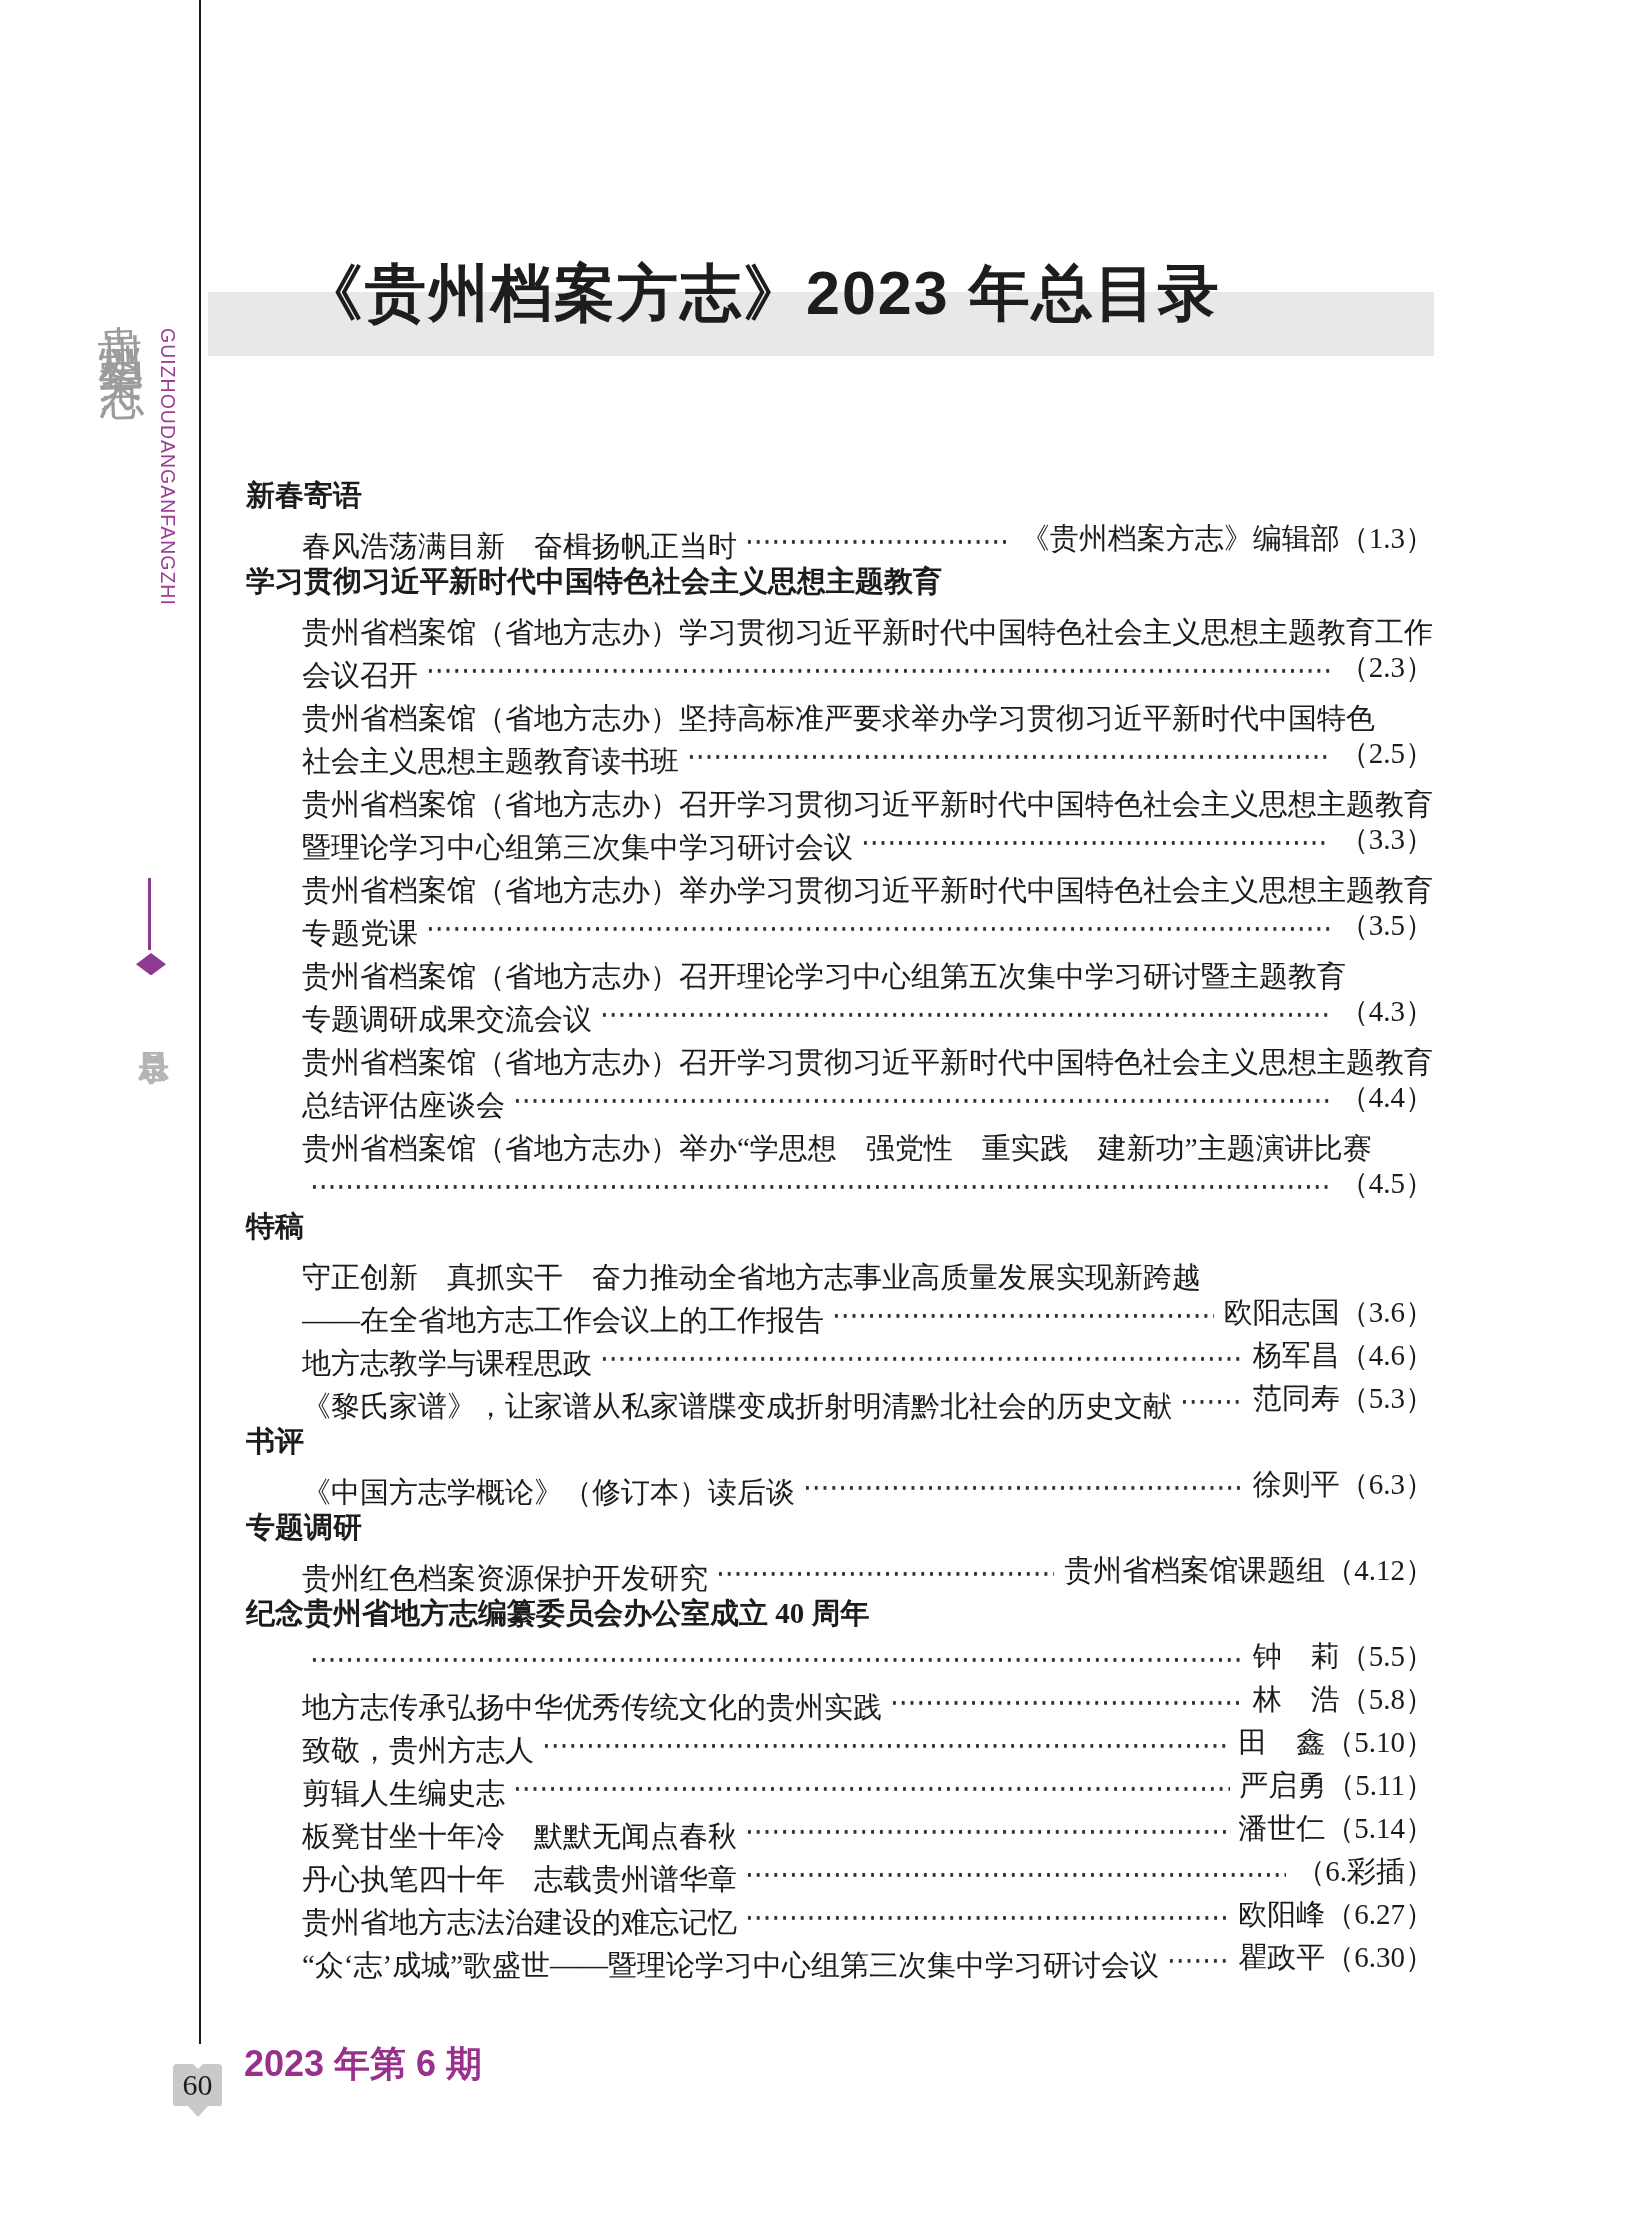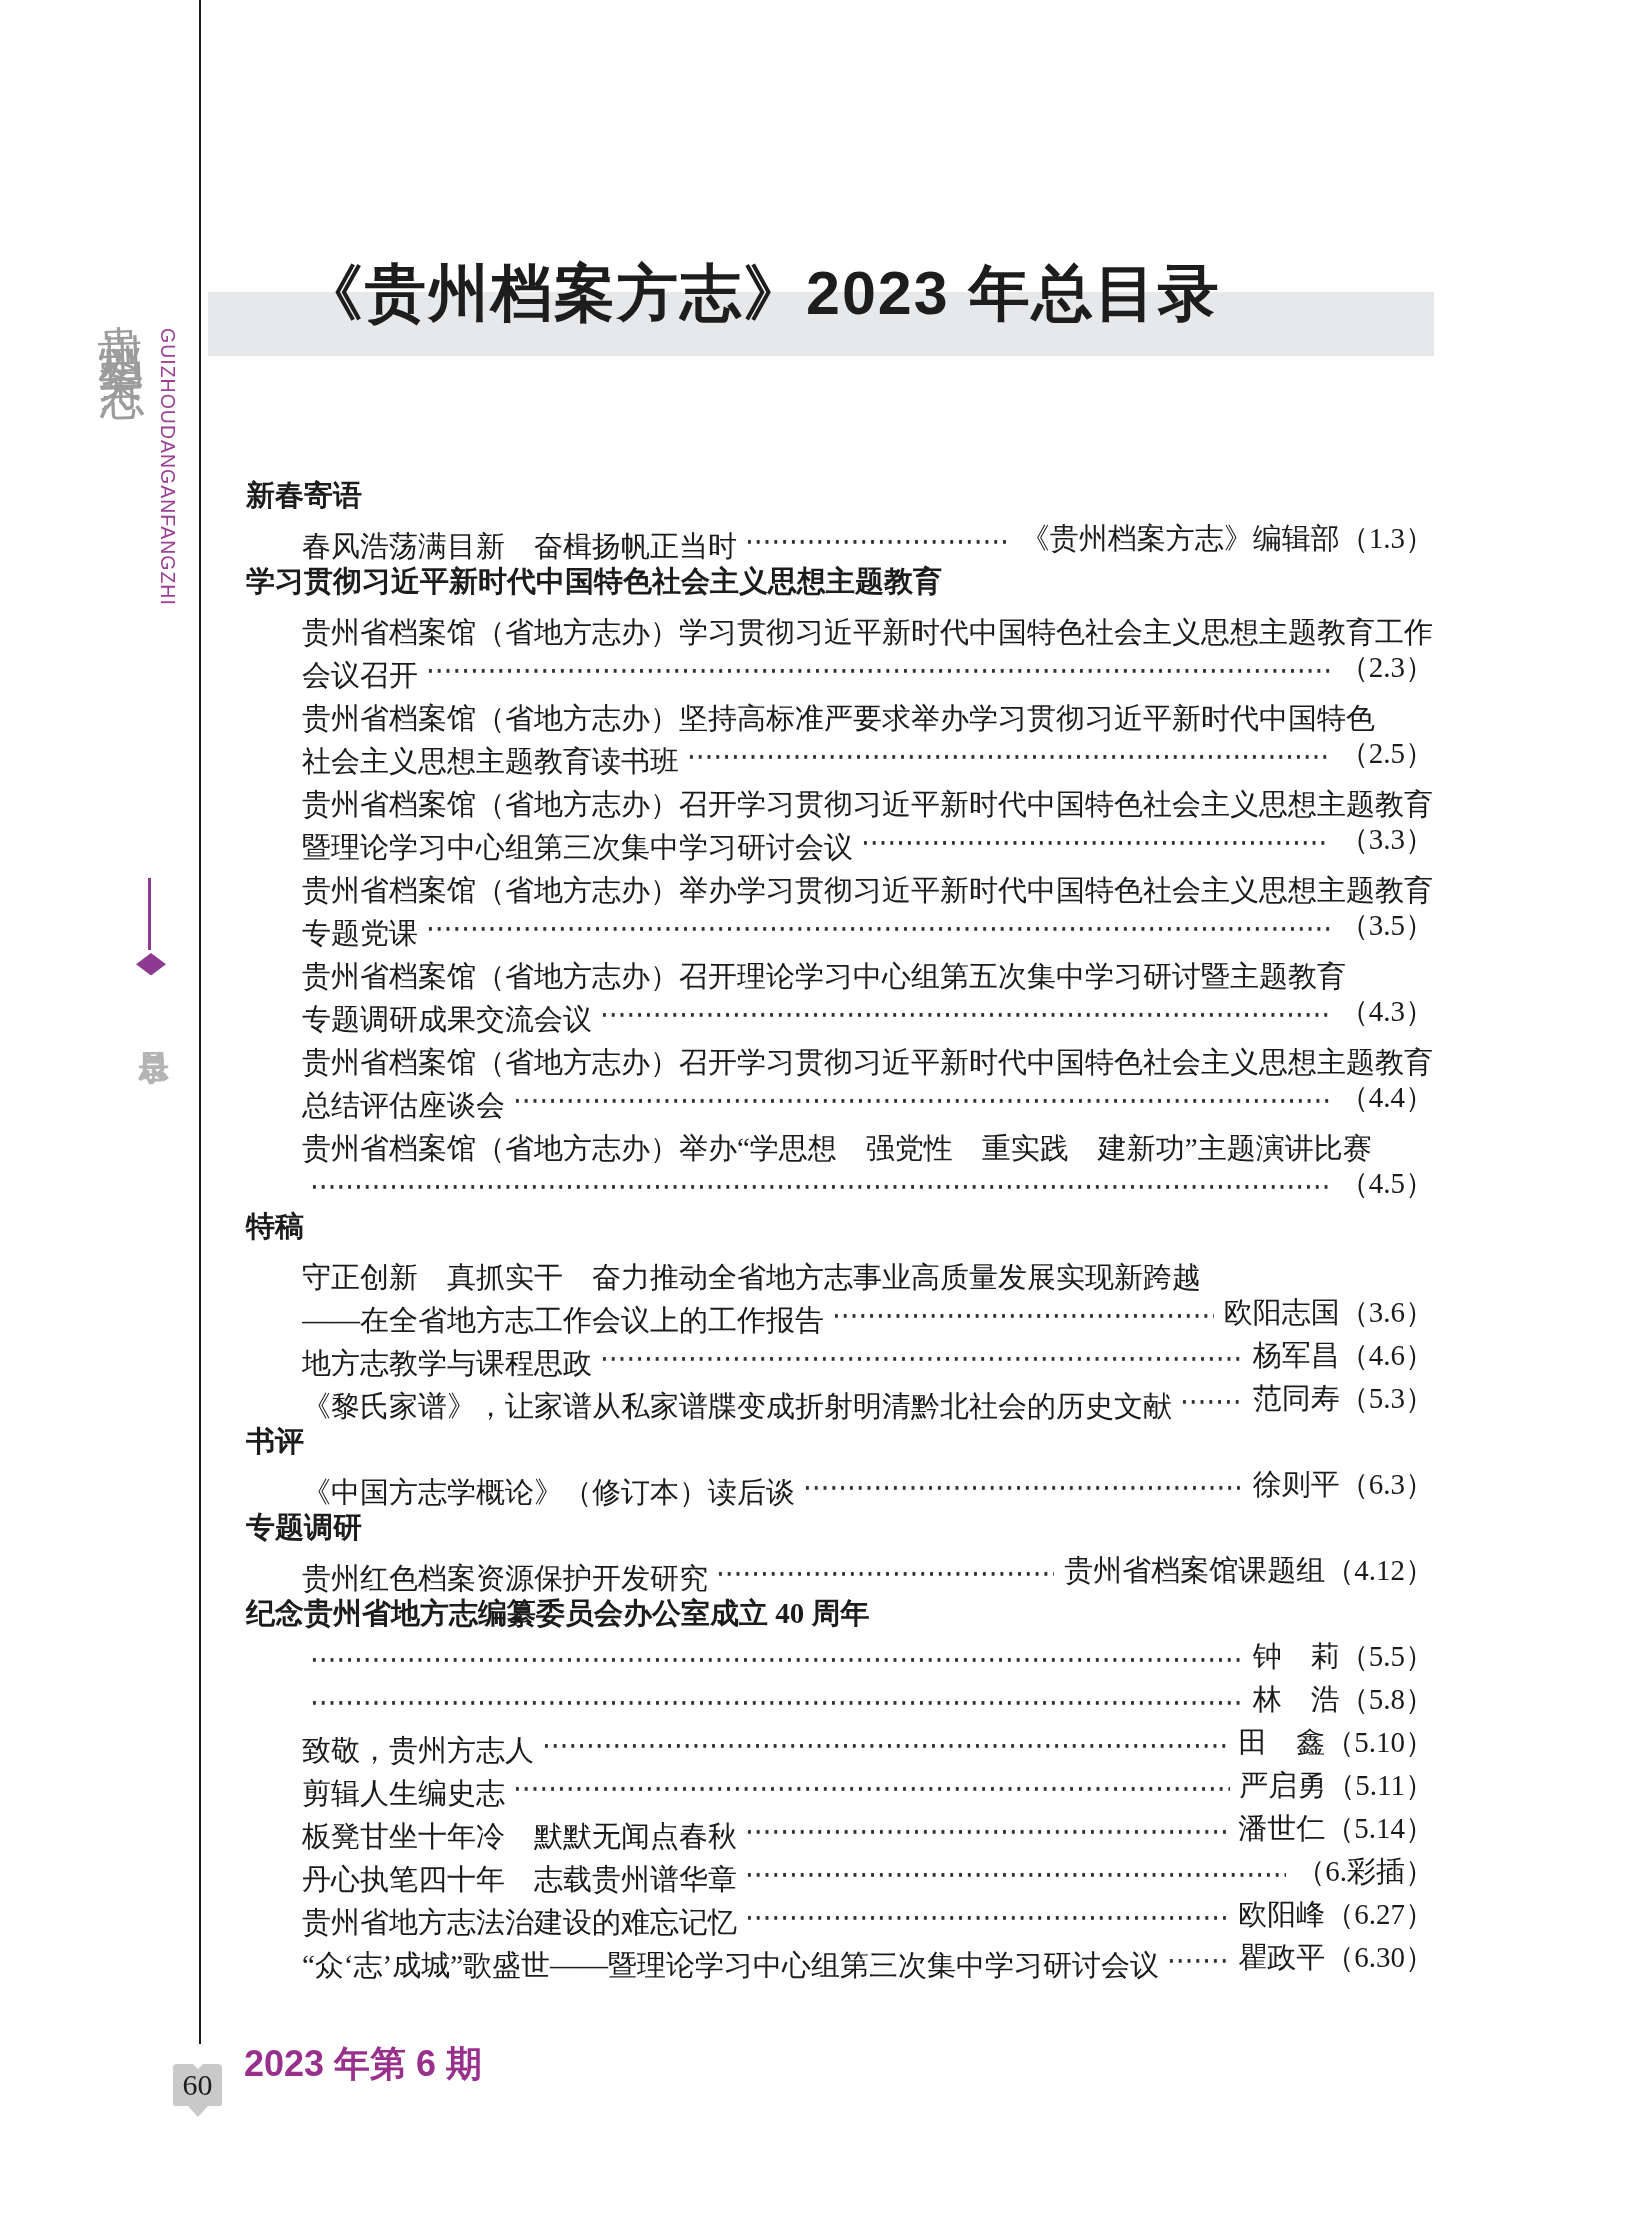--- a/index.html
+++ b/index.html
@@ -216,20 +216,21 @@
       <span class="ref">贵州省档案馆课题组</span>
       <span class="pg">（4.12）</span>
     </div>
     <div class="toc-heading">纪念贵州省地方志编纂委员会办公室成立 40 周年</div>
     <div class="toc-line">
       <span class="dots"></span>
       <span class="ref">钟　莉</span>
       <span class="pg">（5.5）</span>
     </div>
     <div class="toc-line">
+      <span class="t">地方志传承弘扬中华优秀传统文化的贵州实践</span>
       <span class="dots"></span>
       <span class="ref">林　浩</span>
       <span class="pg">（5.8）</span>
     </div>
     <div class="toc-line">
       <span class="t">致敬，贵州方志人</span>
       <span class="dots"></span>
       <span class="ref">田　鑫</span>
       <span class="pg">（5.10）</span>
     </div>

